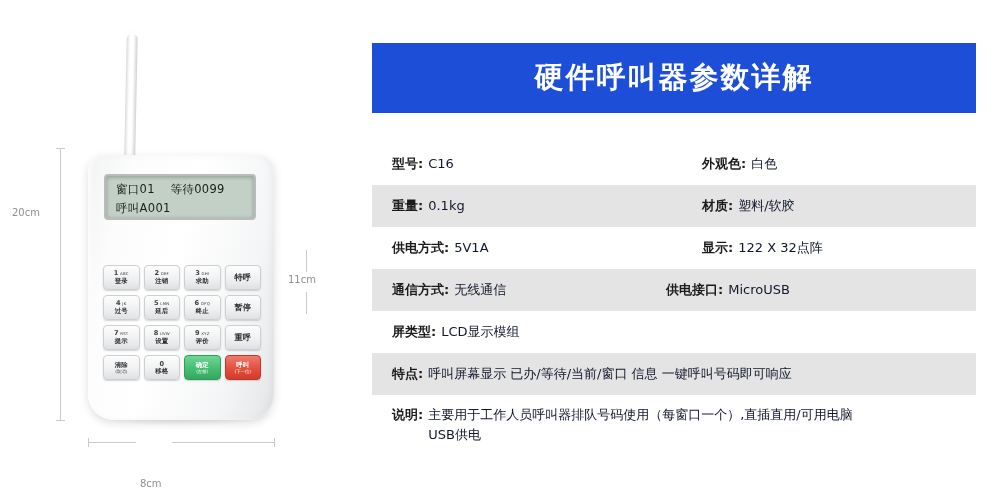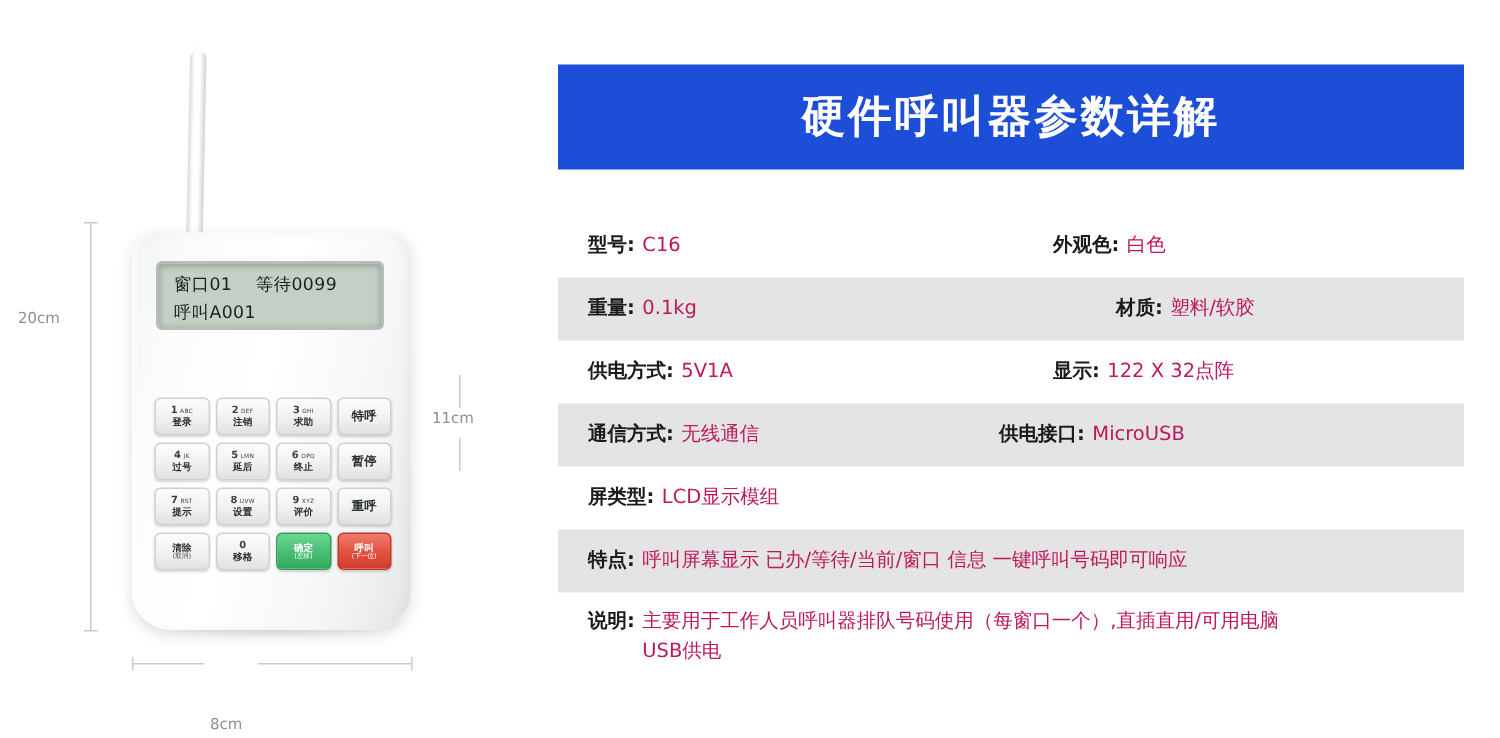--- a/index.html
+++ b/index.html
@@ -128,33 +128,33 @@
     font-family: "DejaVu Sans", sans-serif;
     font-size: 29px; font-weight: bold; letter-spacing: 2px;
   }
 
   .spec-table { position: absolute; left: 0; top: 143px; width: 604px; }
   .spec-row {
     display: flex; align-items: center;
     min-height: 42px;
     padding: 10px 0 10px 20px;
   }
-  .spec-row.alt { background: #e4e4e4; gap: 42px; }
+  .spec-row.alt { background: #e4e4e4; }
   .spec-cell { display: flex; align-items: baseline; }
   .spec-cell.left { width: 310px; flex: none; }
   .spec-cell.right { flex: 1; }
   .spec-cell.full { width: 100%; }
   .spec-key {
     font-family: "DejaVu Sans", sans-serif;
     font-size: 13px; font-weight: bold; color: #1b1b1b;
     white-space: nowrap; margin-right: 5px;
   }
   .spec-val {
     font-family: "DejaVu Sans", sans-serif;
-    font-size: 13px; color: #be185d;
+    font-size: 13px; color: #0f172a;
     line-height: 20px;
   }
   .spec-val.wrap { white-space: pre-line; }
 </style>
 </head>
 <body>
 
 <div id="page">
 
   <div id="photo-panel">

